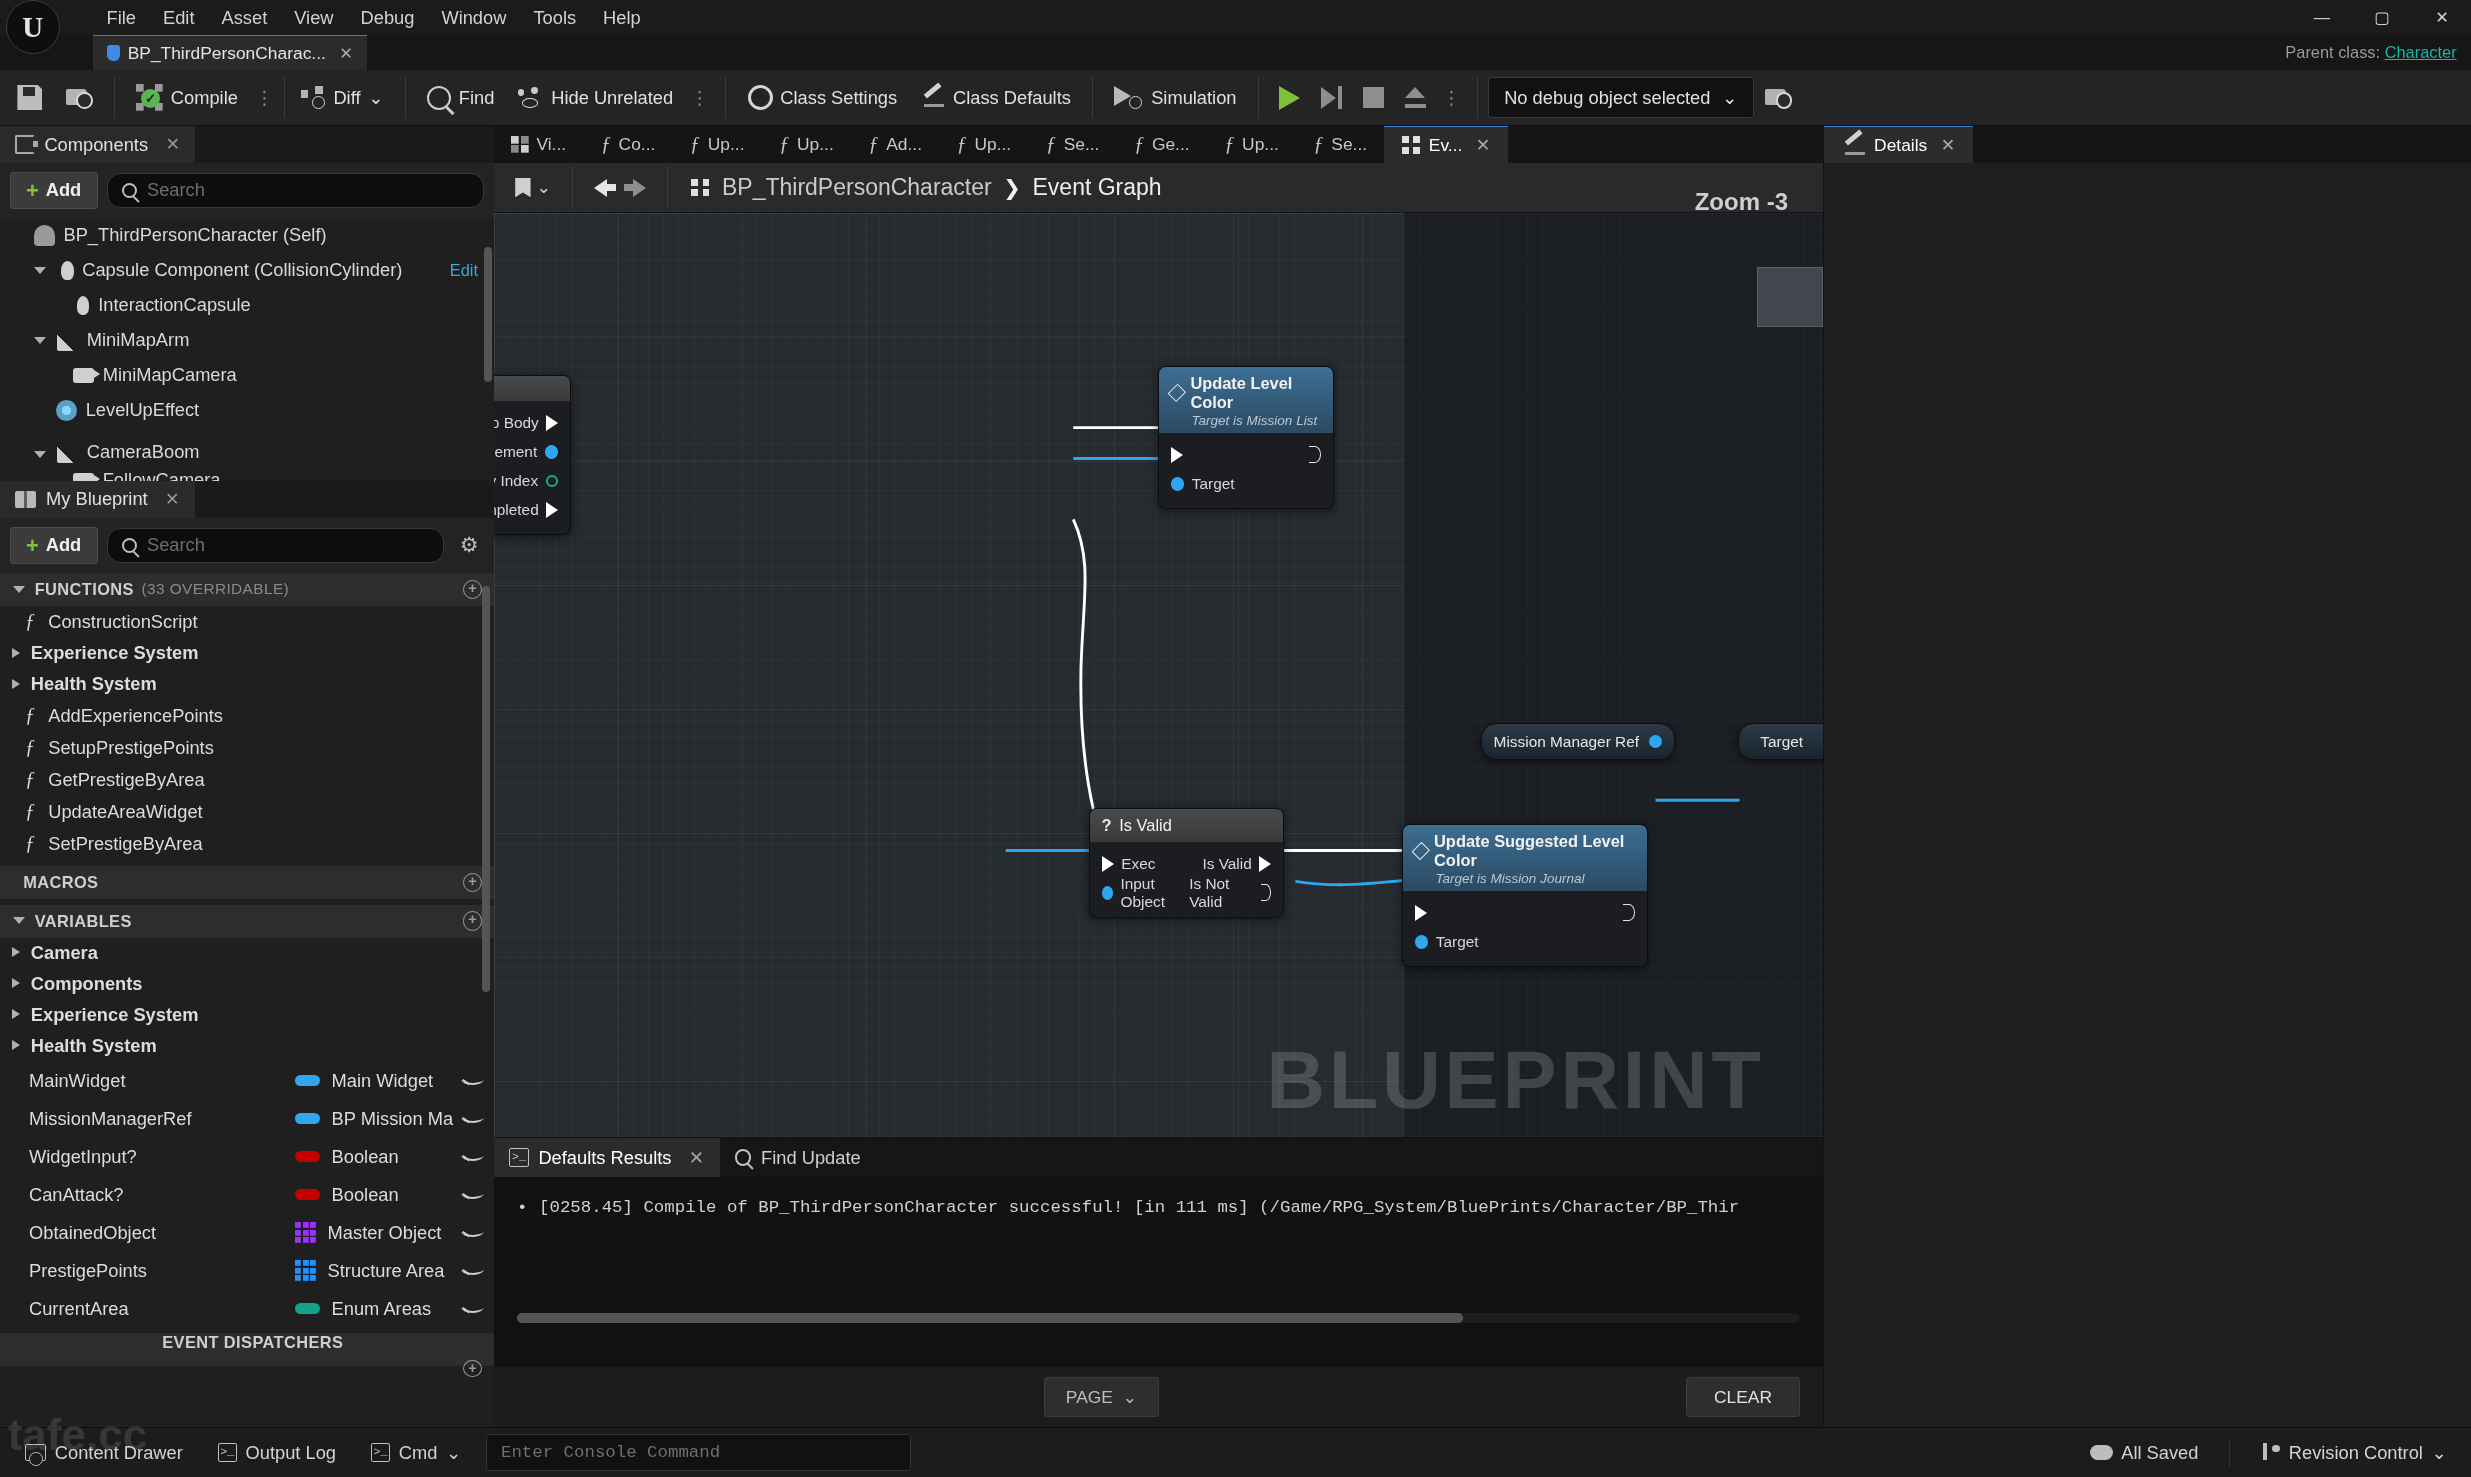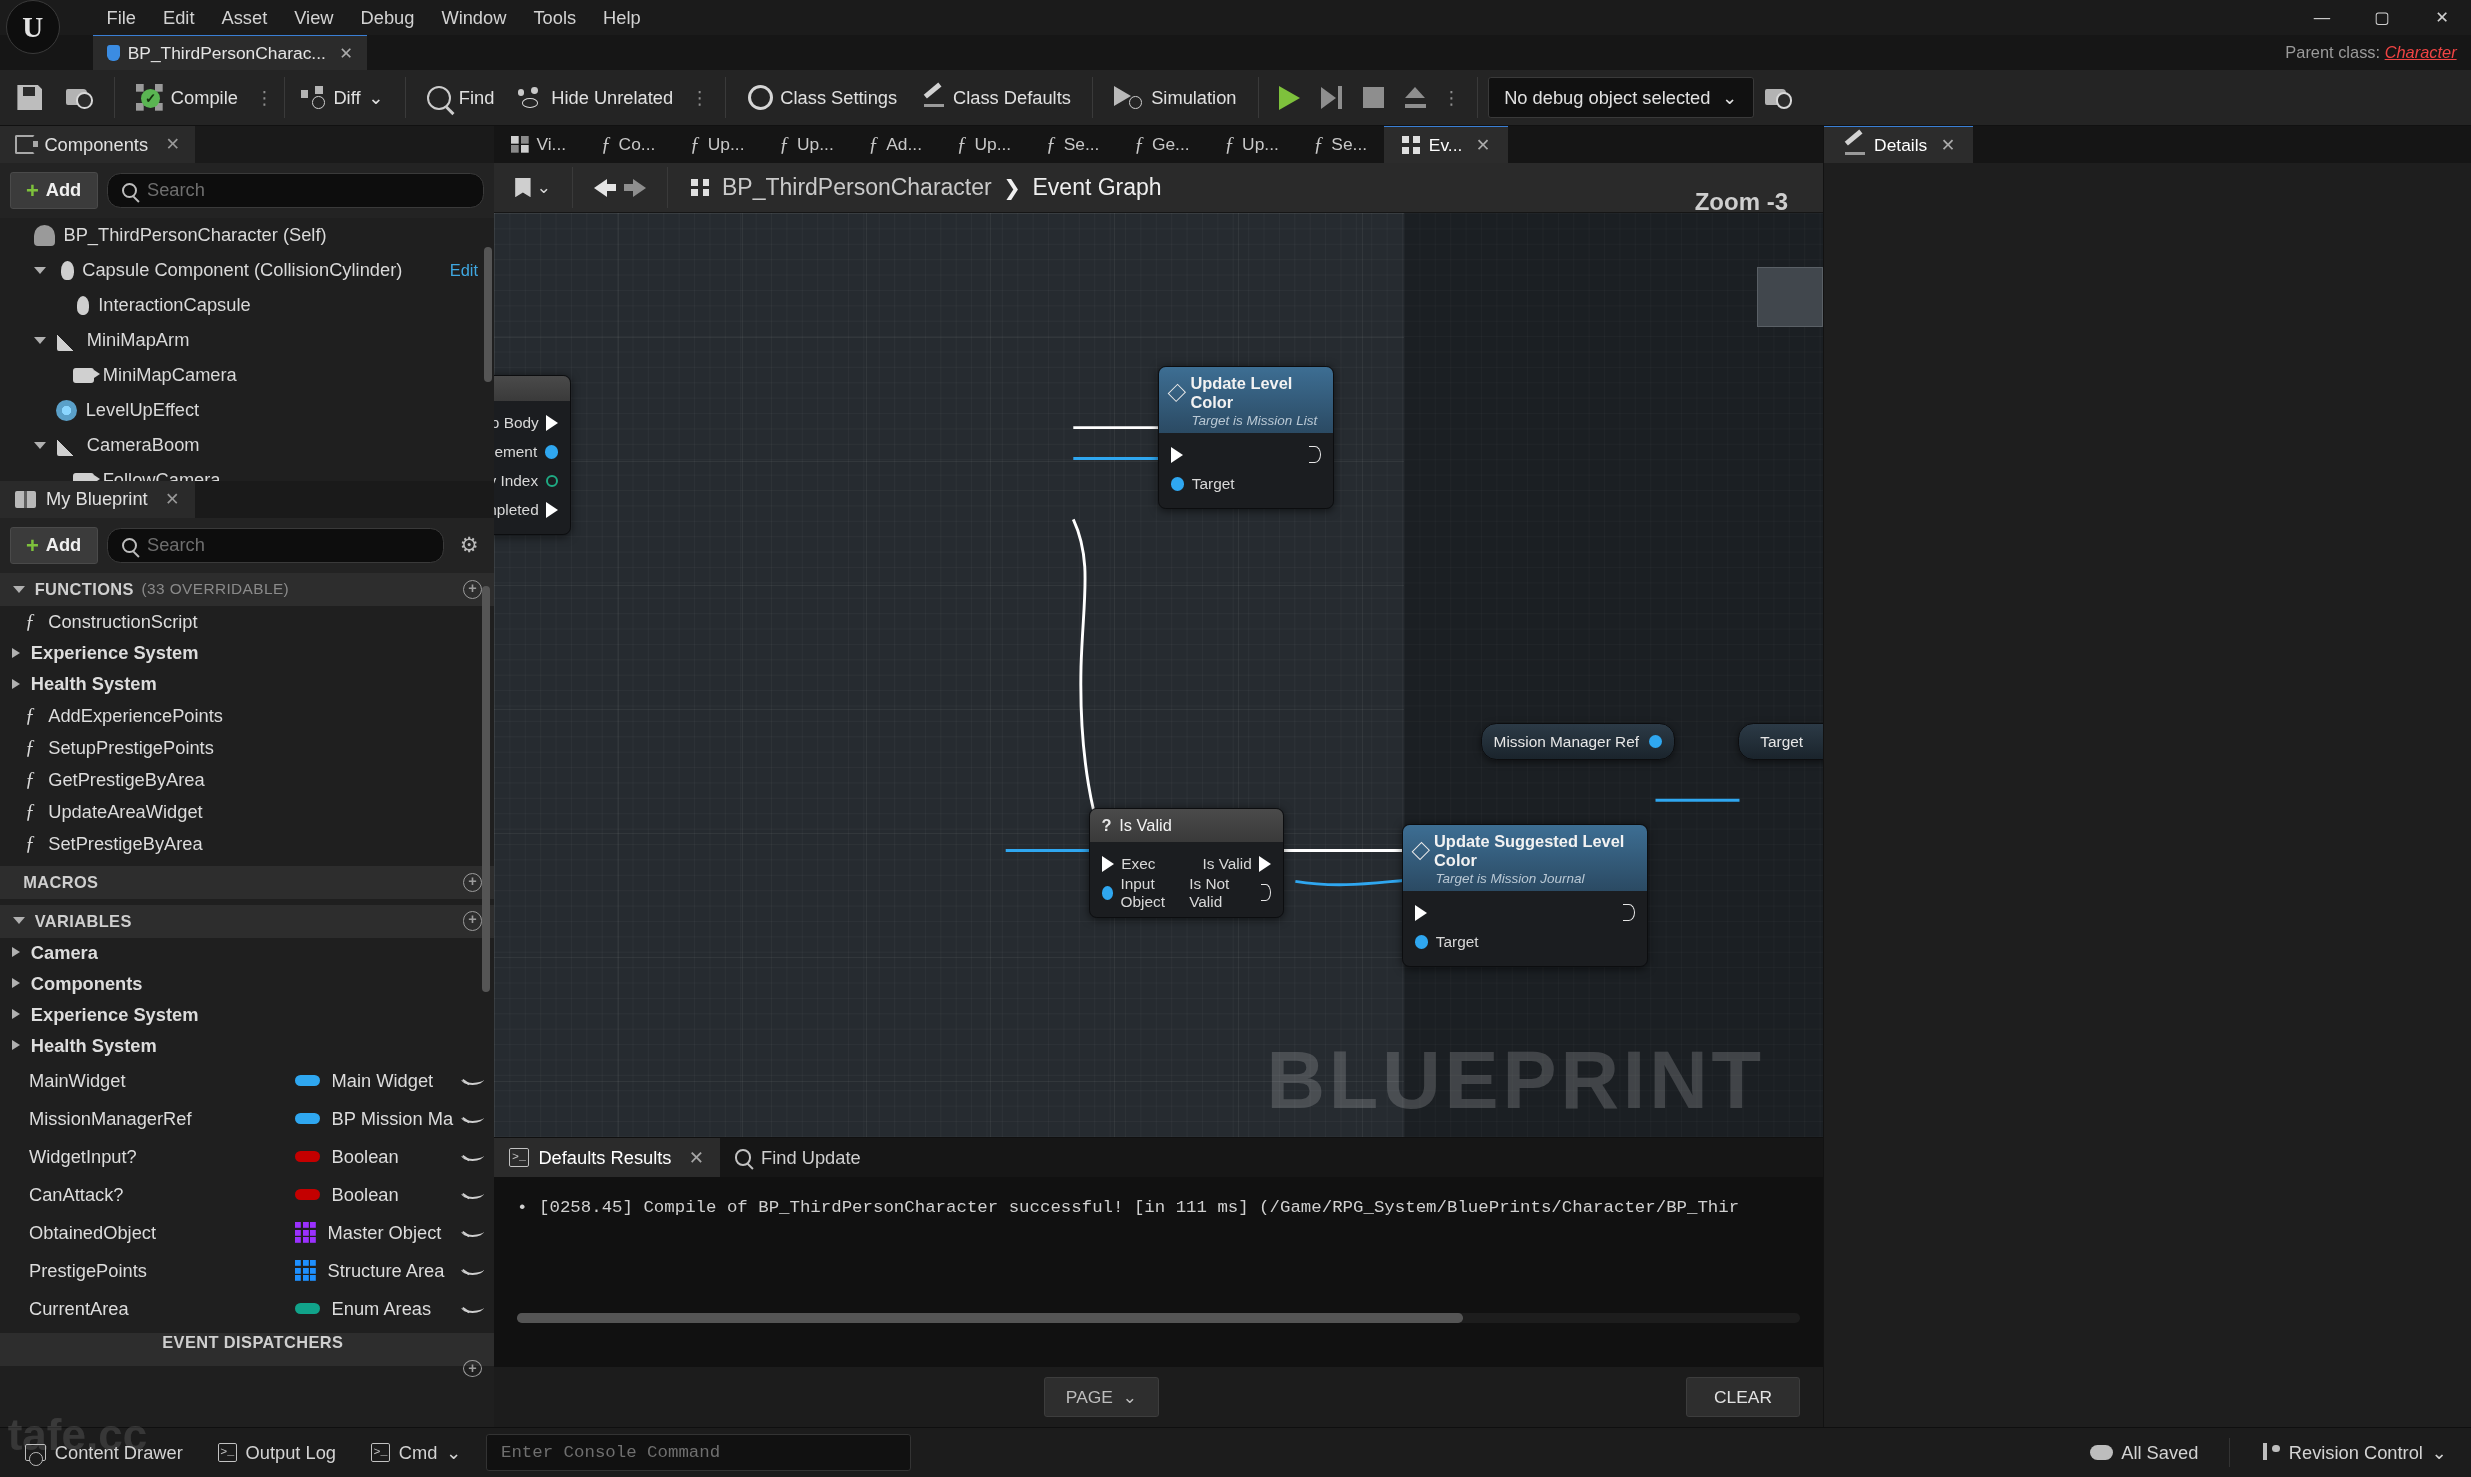--- a/index.html
+++ b/index.html
@@ -45,21 +45,21 @@
     border-top: 1.9px solid #3a7fd5; font-size: 17.4px; color: #e4e4e4;
   }
   .asset-tab .dot {
     width: 13.5px; height: 16.4px; background: #3b8ce2; border-radius: 2.9px 2.9px 5.8px 5.8px;
     display:inline-block;
   }
   .asset-tab .x { color: #aaa; font-size: 16.4px; margin-left: 5.8px; }
   .parent-class {
     position: absolute; right: 15.4px; top: 7.7px; font-size: 16.4px; color: #9a9a9a;
   }
-  .parent-class a { color: #ef4444; text-decoration: underline; font-style: italic; }
+  .parent-class a { color: #14b8a6; text-decoration: underline; }
 
   
   .toolbar {
     height: 56px; background: #242424; display: flex; align-items: center;
     border-bottom: 1px solid #111; flex: none;
   }
   .tb-group { display: flex; align-items: center; height: 56px; padding: 0 5.8px; }
   .tb-sep { width: 1px; height: 41px; background: #3a3a3a; margin: 0 3.9px; }
   .tb-btn {
     display: flex; align-items: center; gap: 7.7px;
@@ -510,21 +510,21 @@
           <span>MiniMapArm</span>
         </div>
         <div class="tree-row" style="padding-left:73px;">
           <span class="cicon cam"></span>
           <span>MiniMapCamera</span>
         </div>
         <div class="tree-row" style="padding-left:56px;">
           <span class="cicon fx"></span>
           <span>LevelUpEffect</span>
         </div>
-        <div class="tree-row" style="padding-left:33px;">
+        <div class="tree-row" style="padding-left:33px;align-items:flex-end;">
           <span class="twisty down"></span>
           <span class="cicon arm"></span>
           <span>CameraBoom</span>
         </div>
         <div class="tree-row" style="padding-left:73px;">
           <span class="cicon cam"></span>
           <span>FollowCamera</span>
         </div>
         <div class="vscroll" style="top:29px;height:135px;"></div>
       </div>

